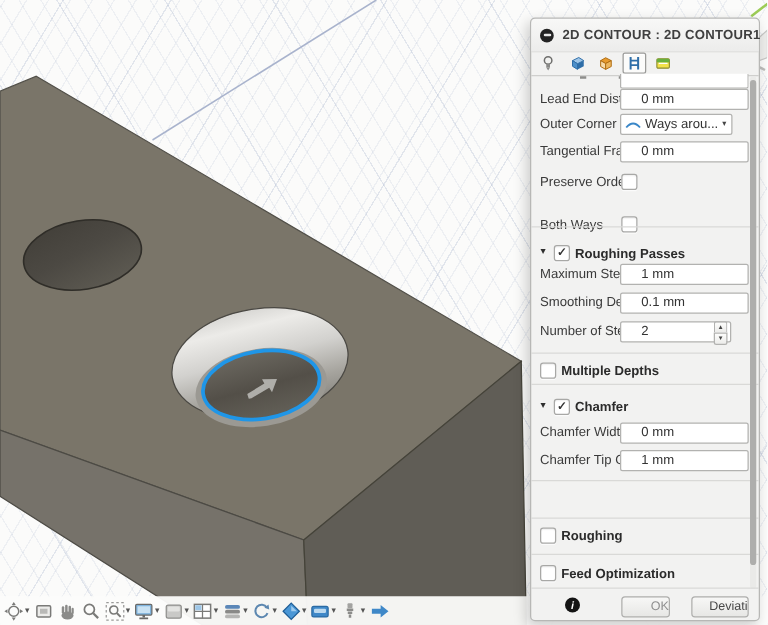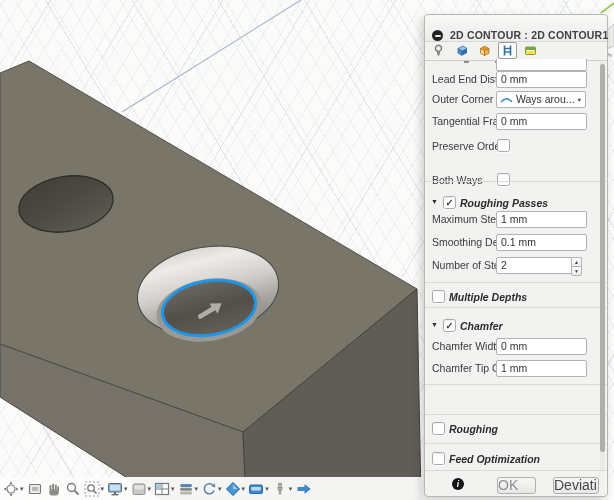--- a/index.html
+++ b/index.html
@@ -33,21 +33,21 @@
   .dialog{
     position:absolute;left:424px;top:14px;width:182px;height:481px;
     background:#f2f2f1;border:1px solid #b7b7b5;border-radius:4px;
     box-shadow:-3px 4px 10px rgba(0,0,0,0.18);
     z-index:10;font-size:10.5px;color:#3a3a3a;
   }
   .dlg-header{
     position:absolute;left:0;top:0;right:0;height:26px;
     background:linear-gradient(#f8f8f7,#ececeb);
     border-bottom:1px solid #d6d6d4;border-radius:4px 4px 0 0;
-    display:flex;align-items:flex-end;gap:7px;padding:0 7px;
+    display:flex;align-items:center;gap:7px;padding:0 7px;
   }
   .shade-icon{
     width:11px;height:11px;border-radius:50%;background:#232323;
     position:relative;flex:0 0 auto;
   }
   .shade-icon::after{
     content:"";position:absolute;left:2.5px;top:4.5px;width:6px;height:2px;background:#e8e8e8;border-radius:1px;
   }
   .dlg-title{font-weight:700;font-size:10.5px;color:#3f3f3f;letter-spacing:.2px;white-space:nowrap;}
   .tabbar{
@@ -60,21 +60,21 @@
     border:1px solid transparent;border-radius:2px;box-sizing:border-box;
   }
   .tab.selected{background:#fbfbfa;border-color:#9b9b99;box-shadow:inset 0 1px 0 #fff;}
   .tab-dash{position:absolute;height:2px;width:5px;background:#8d8d8b;top:46px;}
   
   .row{position:absolute;left:0;width:182px;height:17px;}
   .flabel{position:absolute;left:7px;top:2px;white-space:nowrap;color:#3a3a3a;}
   .ibox{
     position:absolute;left:71px;top:0;width:85px;height:15px;
     background:#fff;border:1px solid #b2b2b0;border-radius:2px;
-    line-height:15px;padding-left:4px;color:#333;box-sizing:content-box;
+    line-height:15px;padding-left:16px;color:#333;box-sizing:content-box;
     white-space:nowrap;overflow:hidden;
   }
   .ibox.clip{border-top:none;border-radius:0 0 2px 2px;}
   .dropdown{display:flex;align-items:center;gap:3px;padding-left:3px;}
   .dd-caret{position:absolute;right:4px;top:0;font-size:6.5px;color:#444;line-height:15px;}
   .curve-ic{flex:0 0 auto;}
   .stepper{
     position:absolute;left:146px;top:0;width:11px;height:17px;
     display:flex;flex-direction:column;
   }
@@ -84,41 +84,41 @@
   }
   .stepper span:first-child{border-bottom:none;border-radius:2px 2px 0 0;}
   .stepper span:last-child{border-radius:0 0 2px 2px;}
   .checkbox{
     position:absolute;width:11px;height:11px;background:#fff;
     border:1px solid #a8a8a6;border-radius:2.5px;
     box-shadow:inset 0 1px 1px rgba(0,0,0,0.06), 0 1px 0 rgba(255,255,255,0.7);
     font-size:9.5px;font-weight:700;color:#333;line-height:11px;text-align:center;
   }
   .disclosure{position:absolute;left:6px;top:3px;font-size:7px;color:#2e2e2e;}
-  .sec-label{position:absolute;font-weight:700;color:#2b2b2b;top:2px;white-space:nowrap;font-style:italic;}
+  .sec-label{position:absolute;font-weight:700;color:#2b2b2b;top:2px;white-space:nowrap;}
   .divider{position:absolute;left:0;width:182px;height:1px;background:#d9d9d7;}
   .scrollbar-track{
     position:absolute;right:2px;top:46px;width:5px;height:410px;
     background:#eaeae8;border-radius:3px;
   }
   .scrollbar-thumb{
     position:absolute;left:0;top:3px;width:5px;height:388px;
     background:#aeaeac;border-radius:3px;
   }
   .dlg-footer{position:absolute;left:0;top:455px;right:0;height:26px;border-top:1px solid #d9d9d7;}
   .info-icon{
     position:absolute;left:27px;top:7px;width:12px;height:12px;border-radius:50%;
     background:#141414;color:#fff;font-size:8.5px;font-weight:700;
     text-align:center;line-height:12px;font-style:italic;
   }
   .btn{
     position:absolute;top:6px;height:17px;box-sizing:border-box;
     background:linear-gradient(#f7f7f6,#e7e7e5);
     border:1px solid #aeaeac;border-radius:3px;
-    font-size:14px;text-align:left;line-height:15px;
+    font-size:10px;text-align:right;line-height:15px;
   }
   .btn-ok{left:72px;width:39px;color:#8f8f8f;}
   .btn-cancel{left:128px;width:46px;color:#474747;}
 </style>
 </head>
 <body>
 
 <div id="app">
 
   <div class="viewport">

